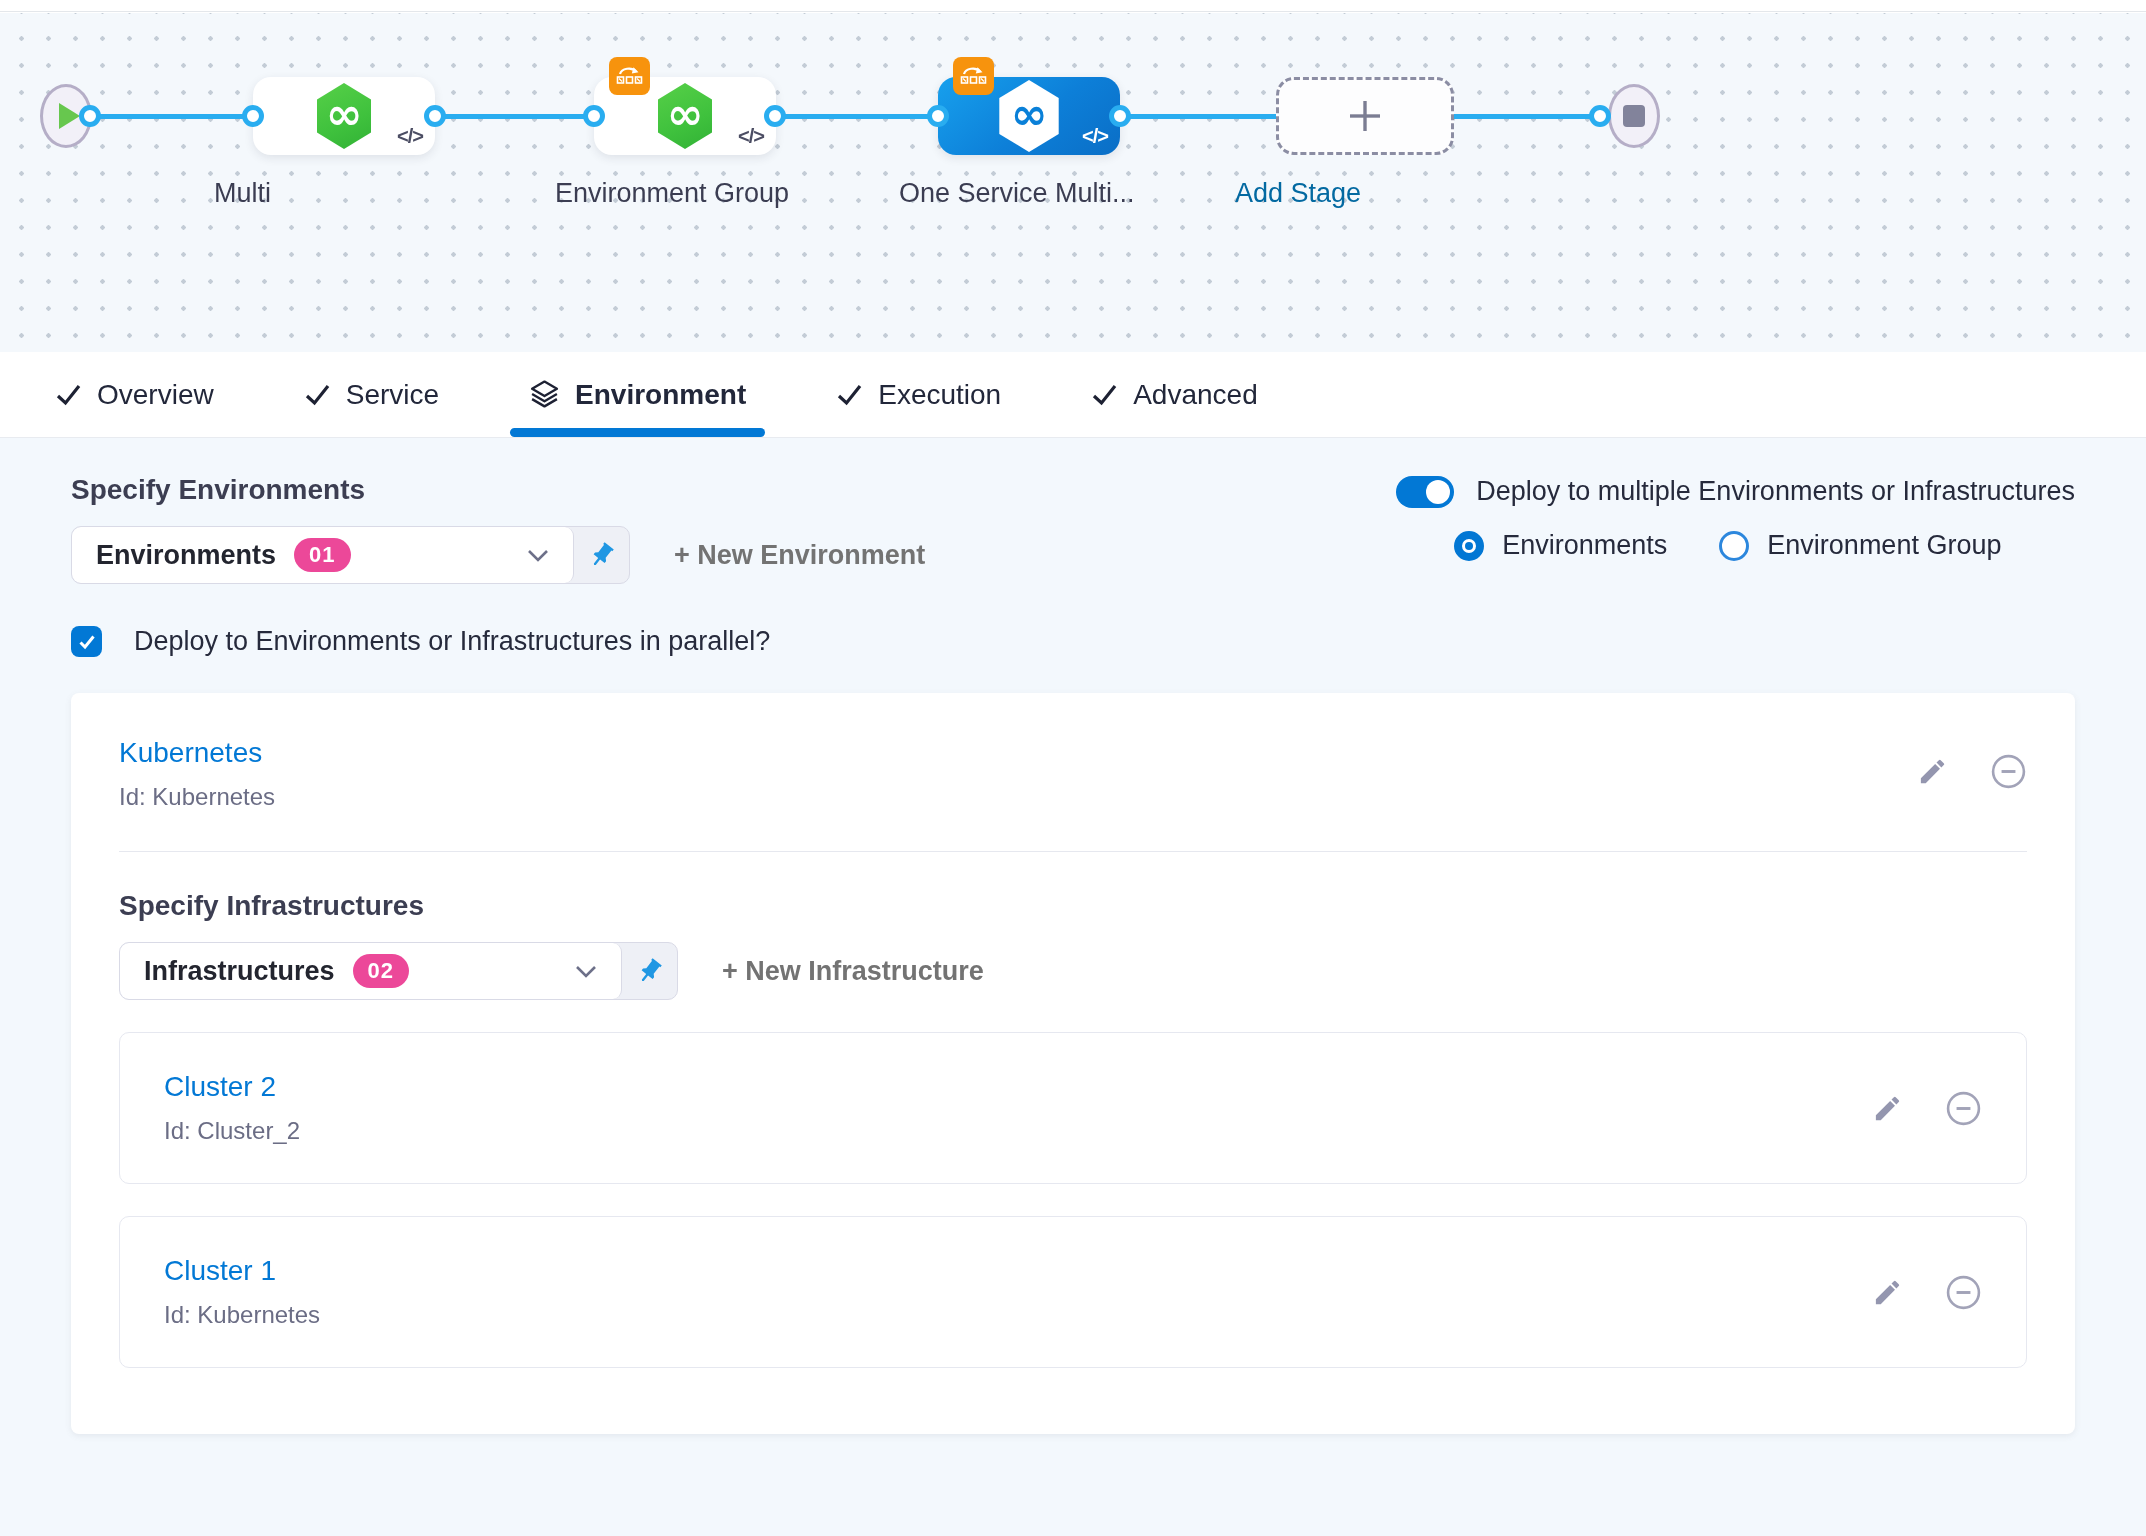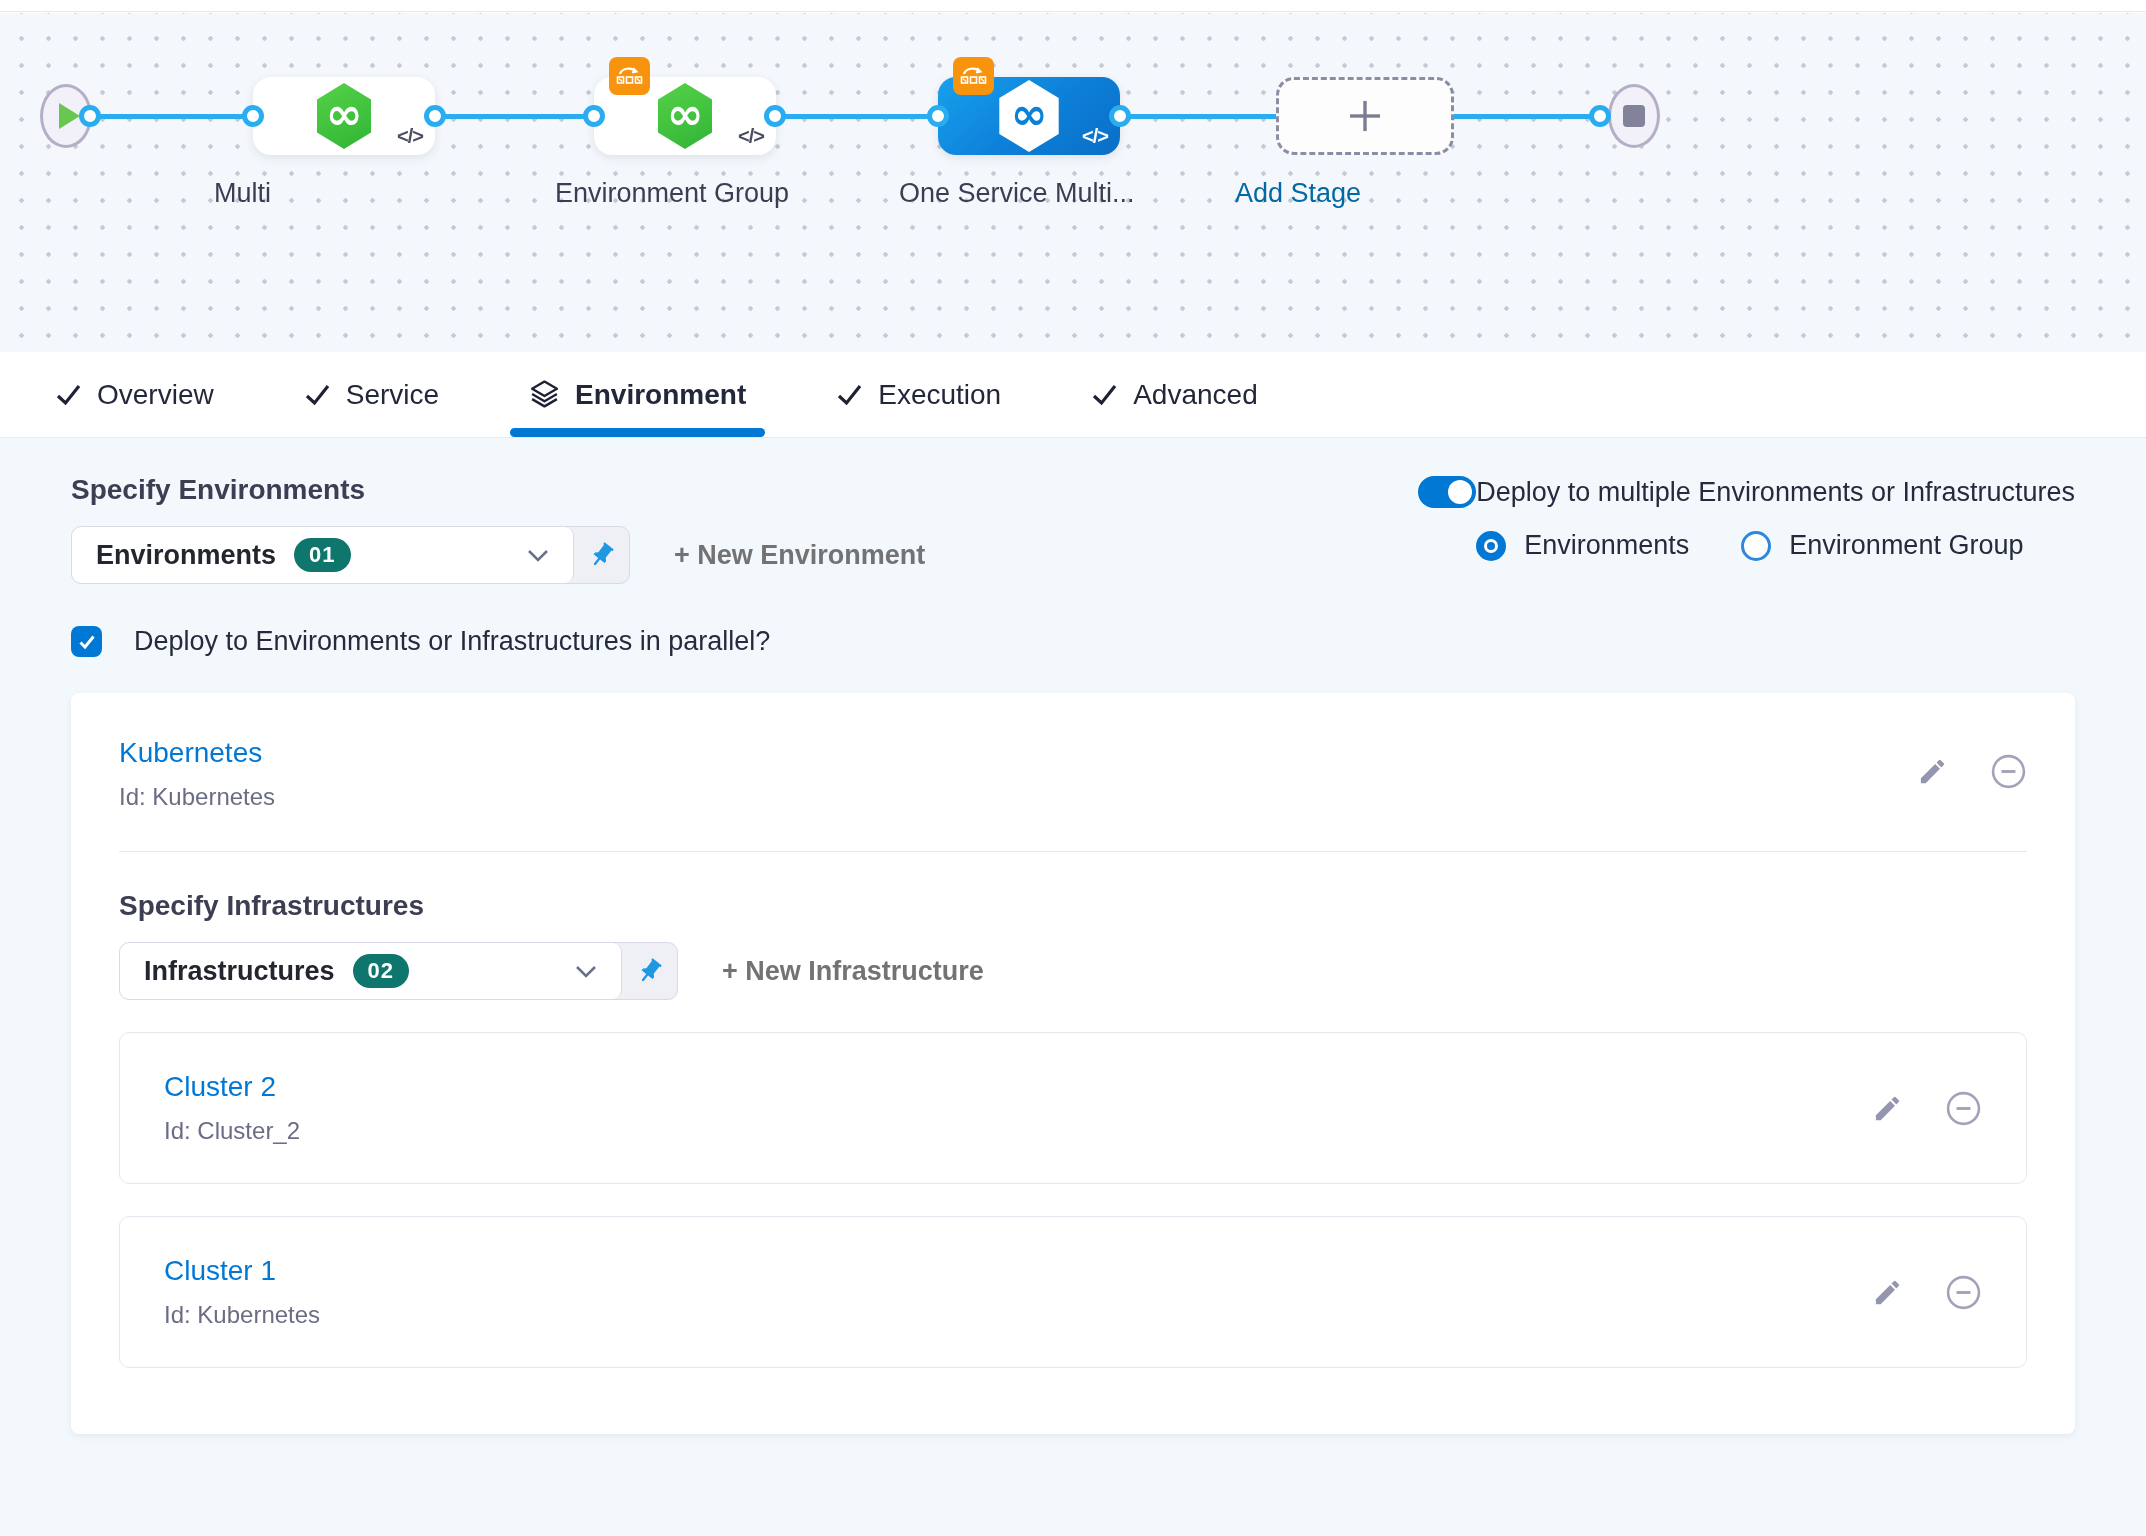--- a/index.html
+++ b/index.html
@@ -93,29 +93,29 @@
   .select-wrap {
     display:flex; align-items:stretch; background:#eef0f6; border:1px solid #d9dae6;
     border-radius:10px; height:58px; overflow:hidden;
   }
   .select-main {
     width:502px; background:#fff; border-right:1px solid #d9dae6; border-radius:9px;
     display:flex; align-items:center; gap:18px; padding:0 24px; cursor:pointer;
   }
   .select-label { font-size:27px; font-weight:700; color:#23252f; }
   .count-badge {
-    background:#0f766e; color:#fff; font-size:22px; font-weight:700;
+    background:#ec4899; color:#fff; font-size:22px; font-weight:700;
     border-radius:999px; padding:4px 15px; letter-spacing:1px;
   }
   .select-chevron { margin-left:auto; }
   .pin-btn { width:55px; display:flex; align-items:center; justify-content:center; cursor:pointer; }
   .link { font-size:27px; font-weight:700; color:#737373; cursor:pointer; }
 
   .env-right { display:flex; flex-direction:column; gap:22px; align-items:flex-start; padding-top:2px; }
-  .toggle-row { display:flex; align-items:center; }
+  .toggle-row { display:flex; align-items:flex-start; gap:22px; }
   .toggle { width:58px; height:32px; border-radius:16px; background:#0278d5; position:relative; cursor:pointer; }
   .toggle-knob { position:absolute; right:4px; top:4px; width:24px; height:24px; border-radius:50%; background:#fff; }
   .ctrl-label { font-size:27px; color:#262a3c; }
   .radio-row { display:flex; align-items:center; gap:52px; margin-left:58px; }
   .radio-item { display:flex; align-items:center; gap:18px; cursor:pointer; }
   .radio { width:30px; height:30px; border-radius:50%; background:#fff; position:relative; }
   .radio--on { border:8px solid #0277d4; }
   .radio--on::after { content:""; position:absolute; left:3px; top:3px; width:8px; height:8px; border-radius:50%; background:#0277d4; }
   .radio--off { border:3px solid #2c87dd; }
 

